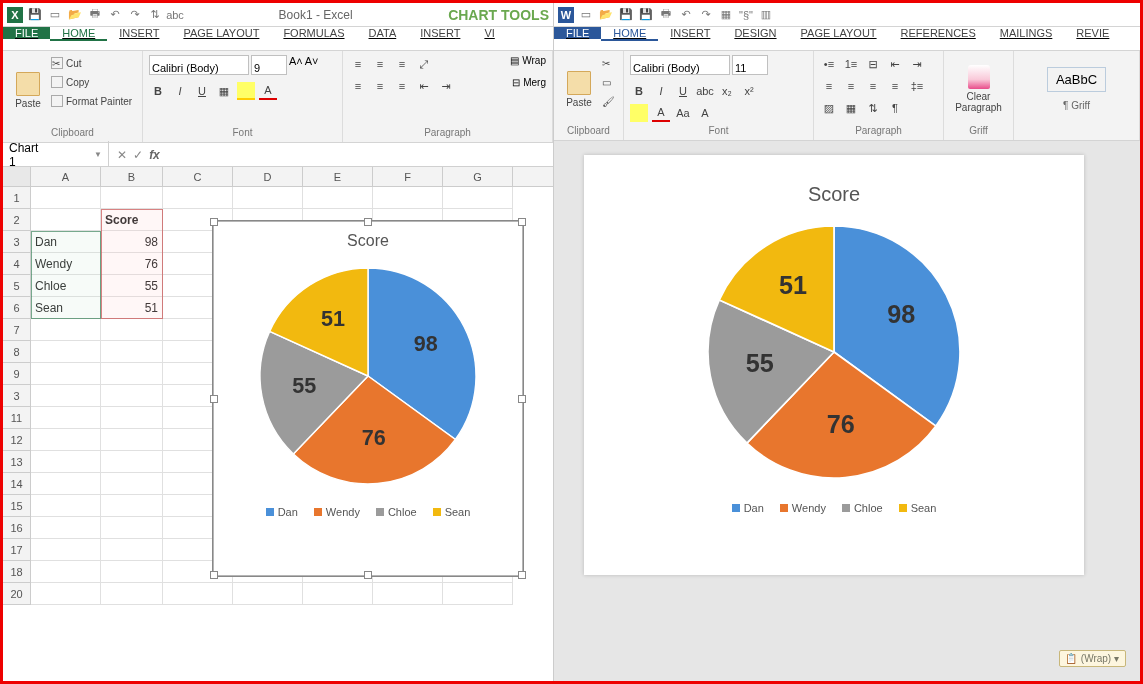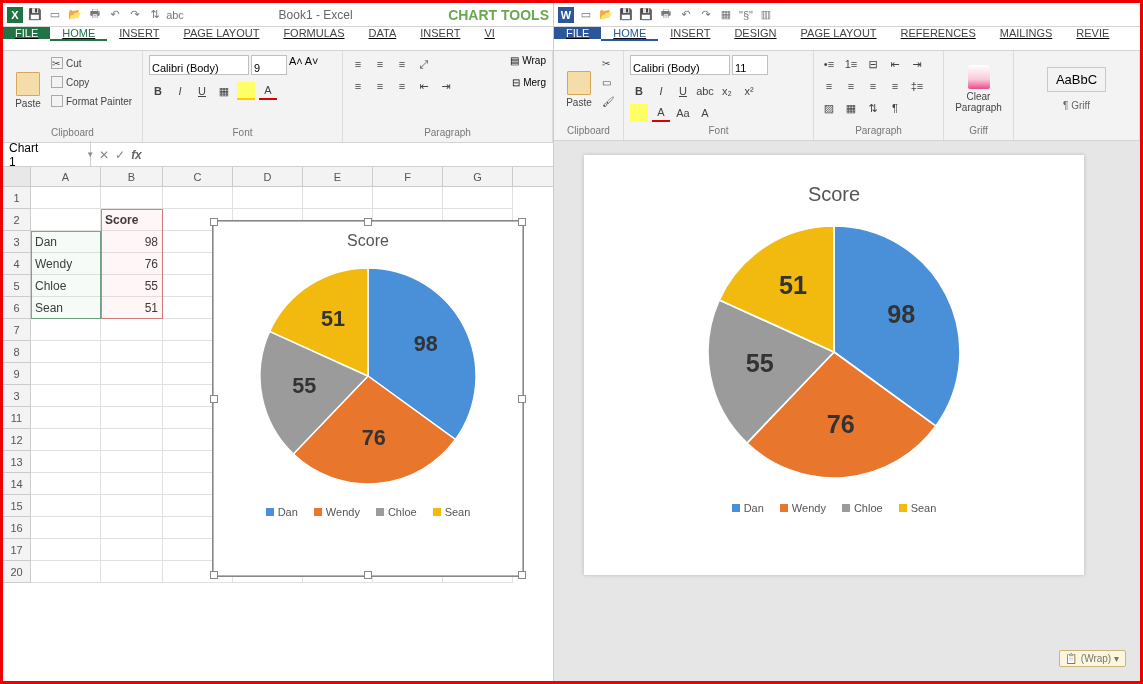--- a/index.html
+++ b/index.html
@@ -36,21 +36,21 @@
 .fontbox { display: flex; gap: 2px; margin-bottom: 3px; }
 .fontbox select, .fontbox .sel { height: 20px; font-size: 11px; border: 1px solid #c0c0c0; background: #fff; padding: 6px 2px; }
 .fontname { width: 100px; }
 .fontsize { width: 36px; }
 .btnrow { display: flex; gap: 4px; }
 .btnrow .b { width: 18px; height: 18px; display: flex; align-items: center; justify-content: center; cursor: pointer; font-size: 11px; color: #444; }
 .word .ribbon { height: 90px; }
 
 
 .fbar { height: 24px; border-bottom: 1px solid #d0d0d0; display: flex; align-items: center; background: #fff; font-size: 12px; }
-.namebox { width: 88px; border-right: 1px solid #d0d0d0; padding: 0 6px; display: flex; align-items: center; justify-content: space-between; gap: 48px; }
+.namebox { width: 106px; border-right: 1px solid #d0d0d0; padding: 0 6px; display: flex; align-items: center; justify-content: space-between; gap: 48px; }
 .namebox .dd { color: #888; font-size: 8px; }
 .fbar .fxicons { display: flex; gap: 6px; padding: 0 8px; color: #888; }
 .fbar .fx { font-style: italic; font-weight: bold; color: #666; }
 
 
 .sheet { position: relative; flex: 1; overflow: hidden; background: #fff; }
 .colheads { display: flex; height: 20px; background: #f3f3f3; border-bottom: 1px solid #ccc; }
 .corner { width: 28px; border-right: 1px solid #ccc; background: #e8e8e8; }
 .colh { border-right: 1px solid #ccc; text-align: center; font-size: 11px; color: #555; line-height: 20px; }
 .colh.A { width: 70px; } .colh.B { width: 62px; } .colh.C { width: 70px; } .colh.D { width: 70px; } .colh.E { width: 70px; } .colh.F { width: 70px; } .colh.G { width: 70px; }
@@ -368,20 +368,30 @@
             <div class="cell A"></div>
             <div class="cell B"></div>
             <div class="cell C"></div>
             <div class="cell D"></div>
             <div class="cell E"></div>
             <div class="cell F"></div>
             <div class="cell G"></div>
           </div>
           <div class="srow">
             <div class="rowh">17</div>
+            <div class="cell A"></div>
+            <div class="cell B"></div>
+            <div class="cell C"></div>
+            <div class="cell D"></div>
+            <div class="cell E"></div>
+            <div class="cell F"></div>
+            <div class="cell G"></div>
+          </div>
+          <div class="srow">
+            <div class="rowh">18</div>
             <div class="cell A"></div>
             <div class="cell B"></div>
             <div class="cell C"></div>
             <div class="cell D"></div>
             <div class="cell E"></div>
             <div class="cell F"></div>
             <div class="cell G"></div>
           </div>
           <div class="srow">
             <div class="rowh">20</div>

